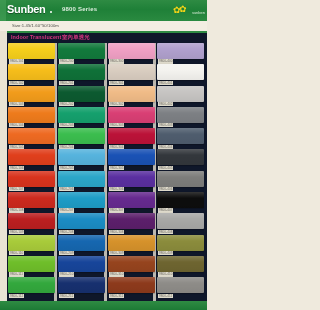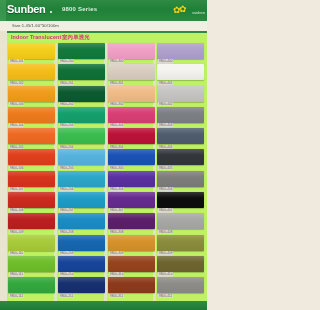--- a/index.html
+++ b/index.html
@@ -2,21 +2,21 @@
 <html><head>
 <meta charset="utf-8">
 <style>
   html,body{margin:0;padding:0;}
   body{
     width:207px;height:310px;overflow:hidden;
     background:#efeadd;
     font-family:"Liberation Sans","DejaVu Sans",sans-serif;
     position:relative;
   }
-  #page{position:relative;width:207px;height:310px;background:#bef264;}
+  #page{position:relative;width:207px;height:310px;background:#0f172a;}
 
   
   .header{
     position:absolute;left:0;top:0;width:207px;height:21px;
     background:linear-gradient(180deg,#2e8b43 0%,#1f8038 45%,#2a8a40 100%);
     border-bottom:1px solid #14692c;
   }
   .header:before{
     content:"";position:absolute;left:0;top:0;width:6px;height:21px;
     background:#4aa45c;opacity:.55;

